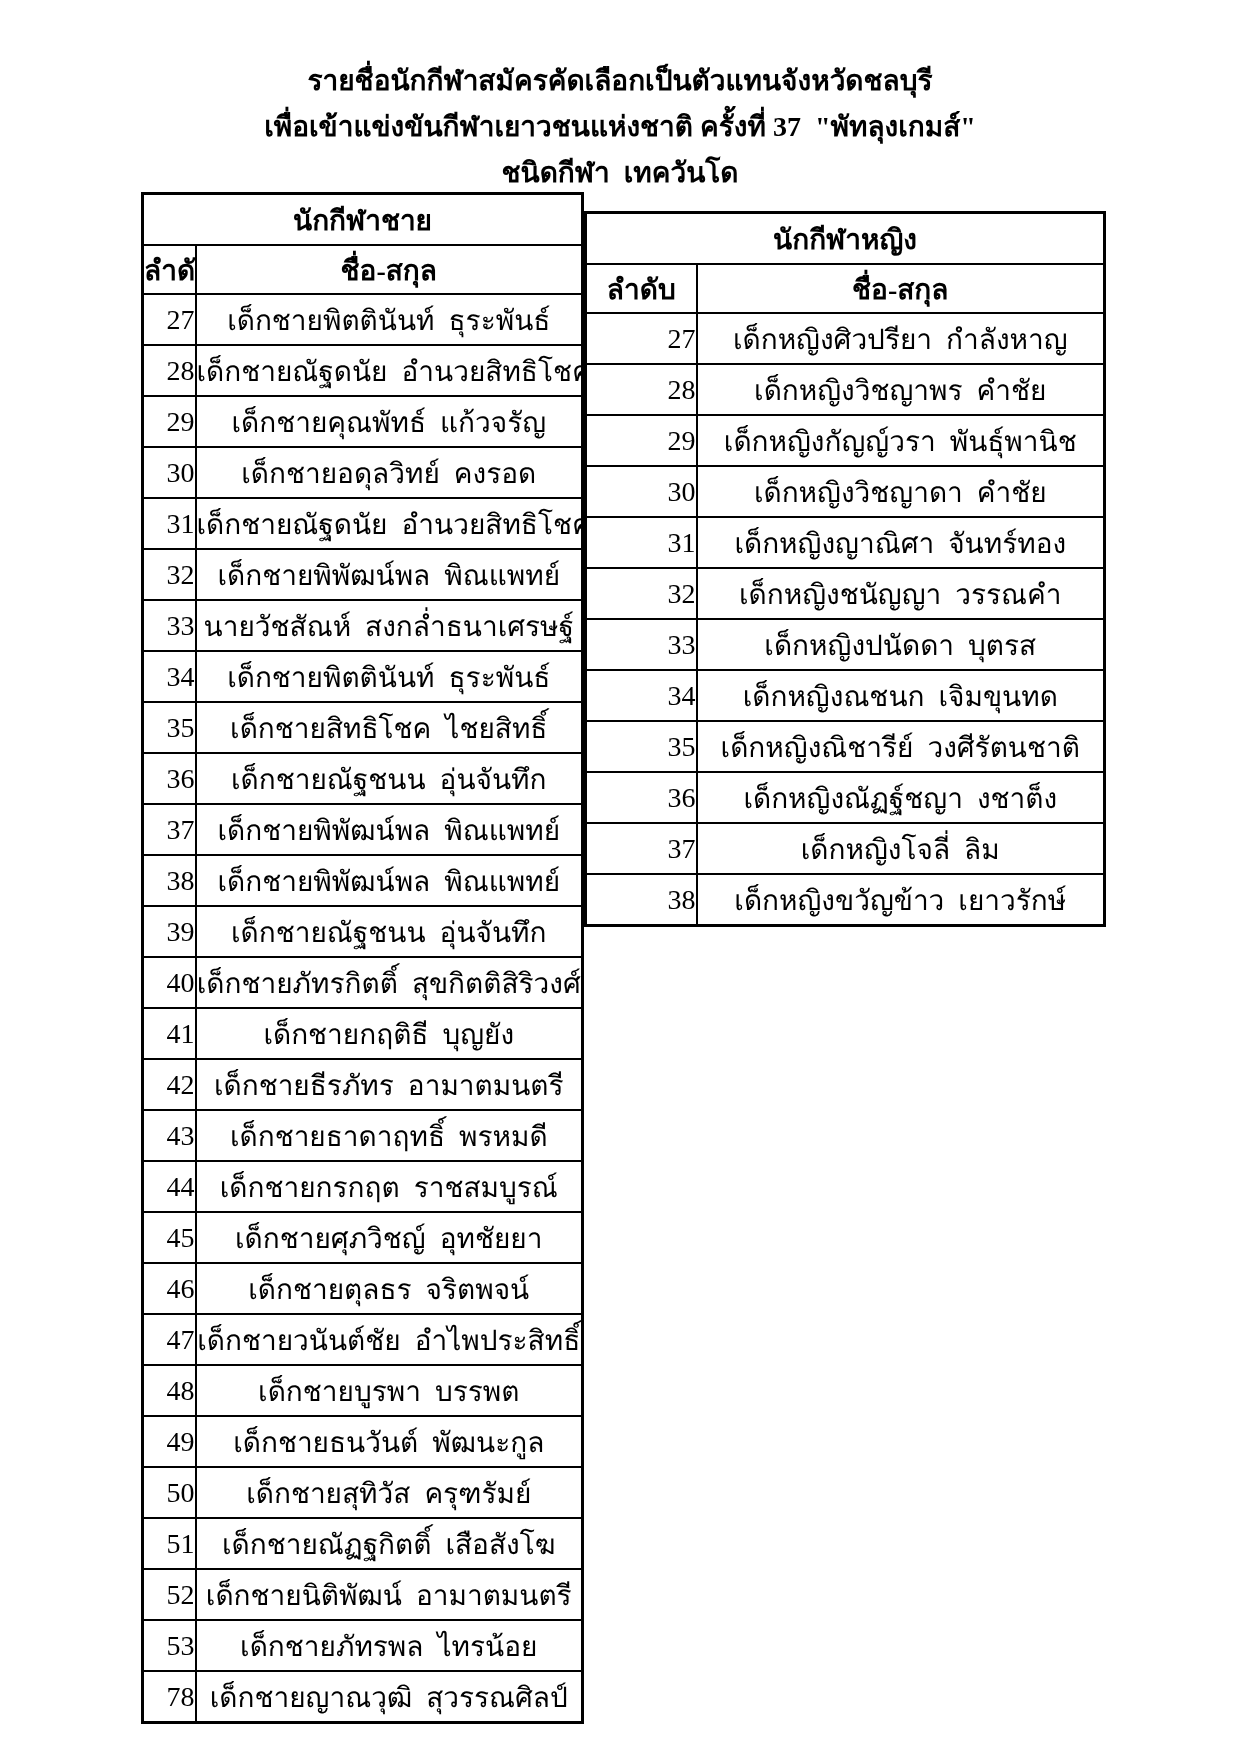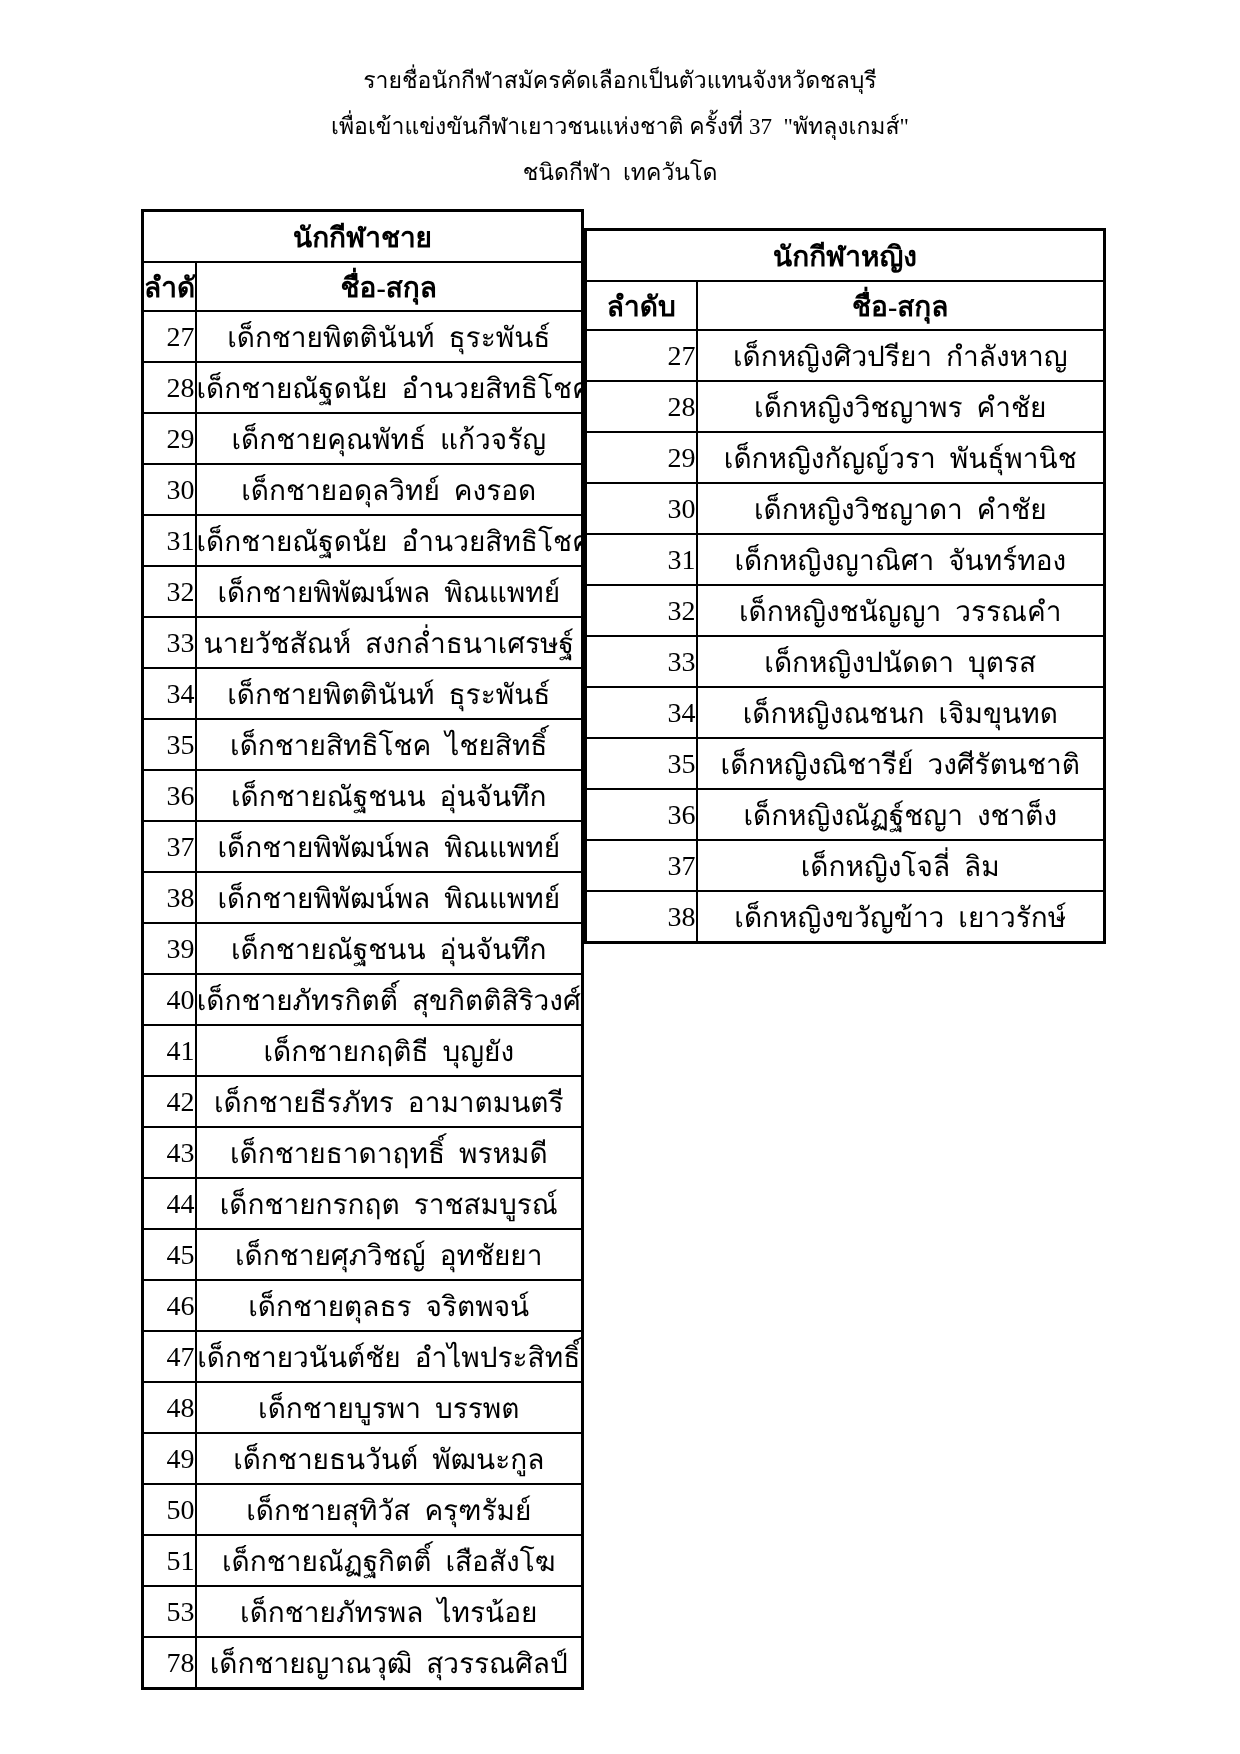--- a/index.html
+++ b/index.html
@@ -14,29 +14,29 @@
     width: 1240px;
     height: 1754px;
     background: #ffffff;
     overflow: hidden;
   }
   .titles {
     padding-top: 58px;
     text-align: center;
   }
   .title-line {
-    font-size: 23px;
-    font-weight: 400;
+    font-size: 28px;
+    font-weight: 700;
     line-height: 46px;
     white-space: pre;
   }
   .tables-wrap {
     position: absolute;
     left: 141px;
-    top: 209px;
+    top: 192px;
     display: flex;
     align-items: flex-start;
   }
   table.roster {
     border-collapse: collapse;
     table-layout: fixed;
   }
   table.roster td, table.roster th {
     border: 2px solid #000000;
     padding: 0;
@@ -226,20 +226,24 @@
           <tr>
             <td class="cell-no">50</td>
             <td class="cell-name">เด็กชายสุทิวัส  ครุฑรัมย์</td>
           </tr>
 
           <tr>
             <td class="cell-no">51</td>
             <td class="cell-name">เด็กชายณัฏฐกิตติ์  เสือสังโฆ</td>
           </tr>
 
+          <tr>
+            <td class="cell-no">52</td>
+            <td class="cell-name">เด็กชายนิติพัฒน์  อามาตมนตรี</td>
+          </tr>
 
           <tr>
             <td class="cell-no">53</td>
             <td class="cell-name">เด็กชายภัทรพล  ไทรน้อย</td>
           </tr>
 
           <tr>
             <td class="cell-no">78</td>
             <td class="cell-name">เด็กชายญาณวุฒิ  สุวรรณศิลป์</td>
           </tr>

